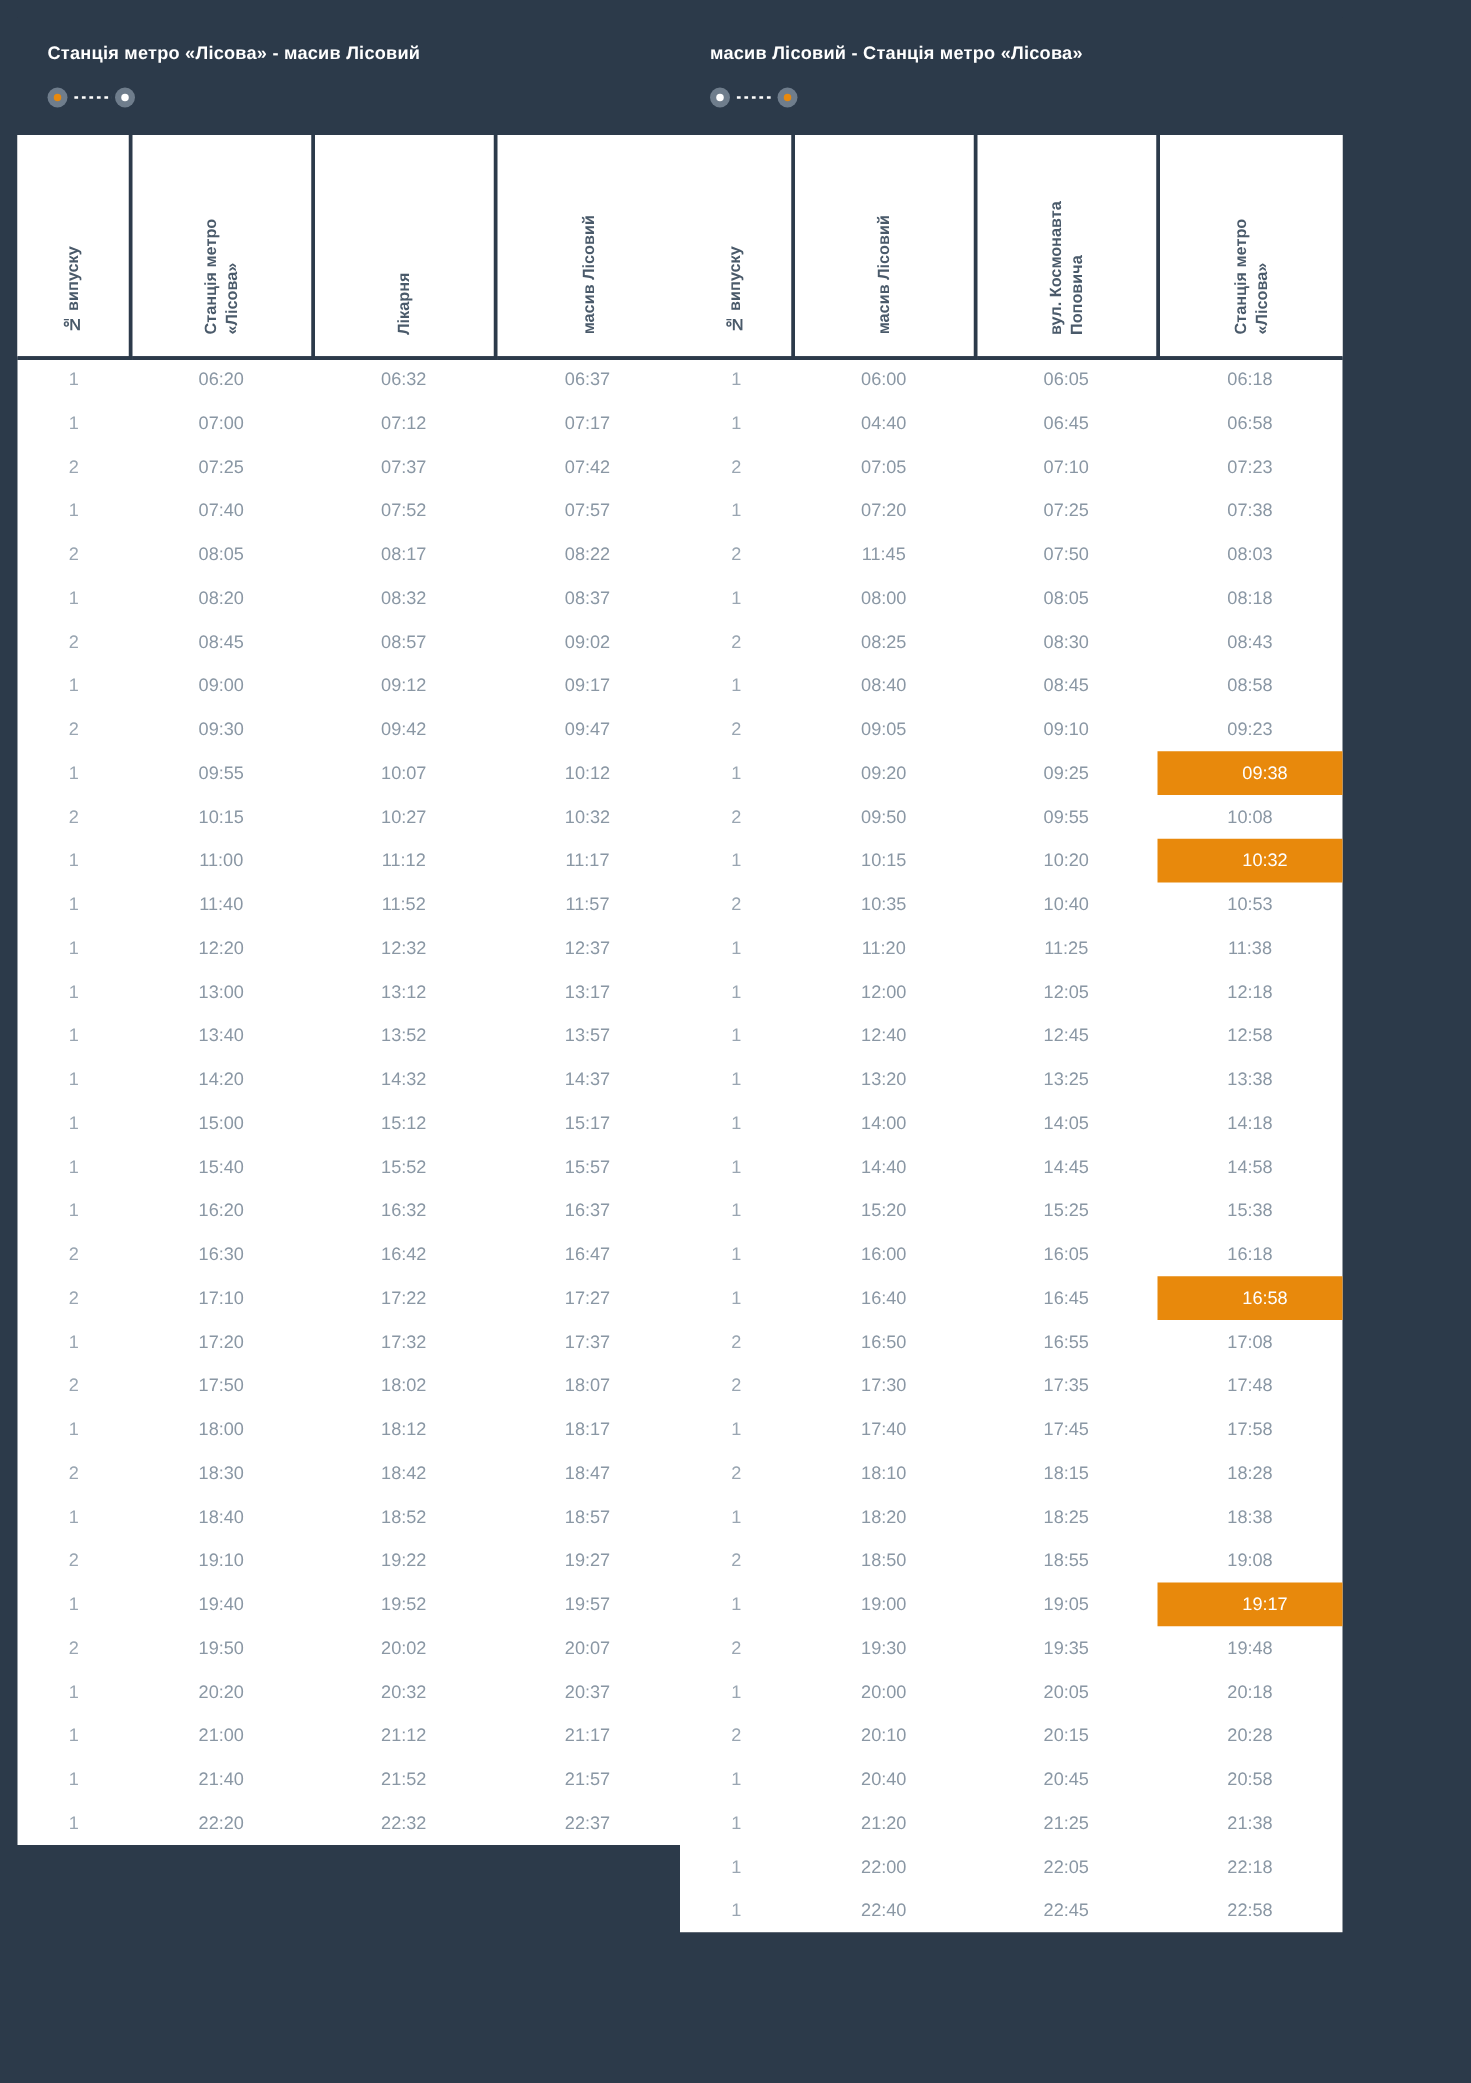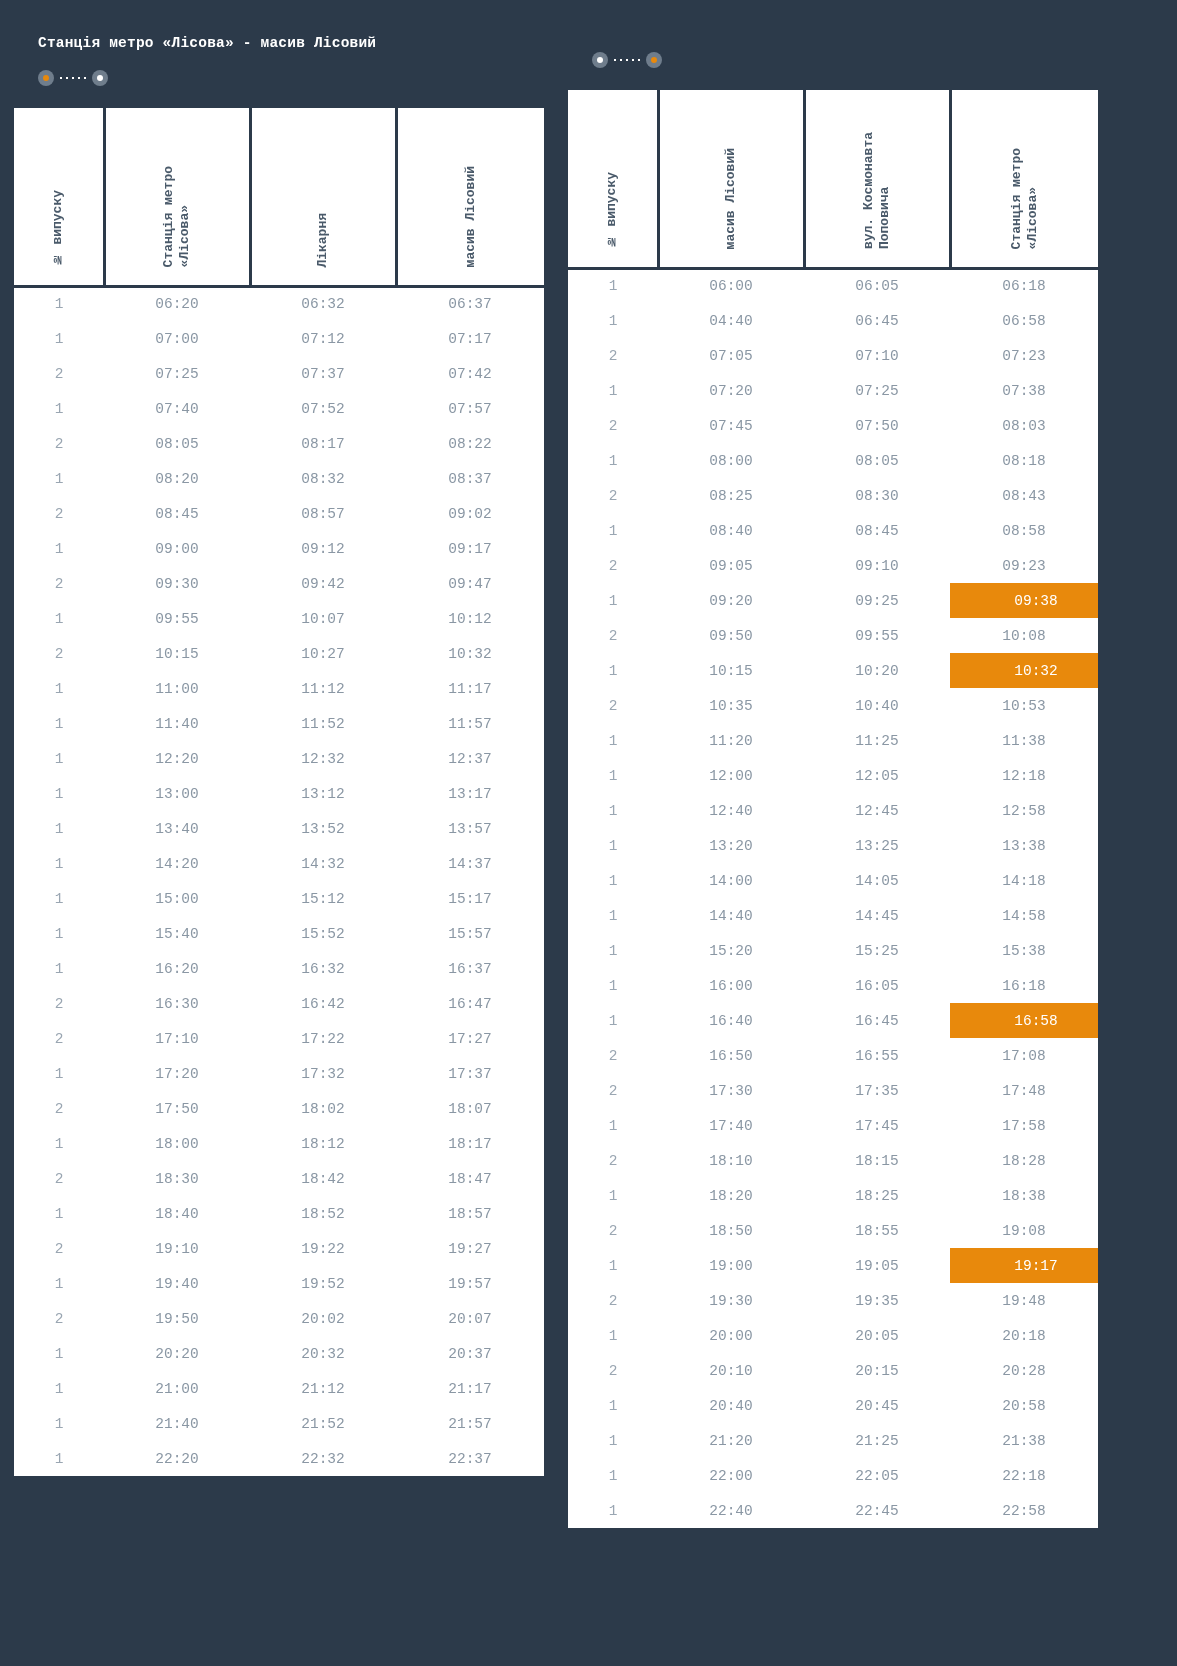--- a/index.html
+++ b/index.html
@@ -15,23 +15,21 @@
   html,body{
     width:1177px;
     background:var(--page-bg);
     font-family:"Liberation Sans","DejaVu Sans",sans-serif;
     -webkit-font-smoothing:antialiased;
   }
   body{padding:14px 14px 0 14px;}
 
   .board{
     display:flex;
-    gap:24px;
     align-items:flex-start;
-    font-family:Liberation Mono, monospace;
   }
   .panel{
     width:530px;
     flex:0 0 530px;
     background:var(--page-bg);
   }
 
   
   .panel-head{
     background:var(--head-bg);
@@ -353,20 +351,21 @@
               <td class="">22:32</td>
               <td class="">22:37</td>
             </tr>
           </tbody>
       </table>
     </div>
   </section>
 
   <section class="panel">
     <div class="panel-head">
+      <div class="panel-title">масив Лісовий - Станція метро «Лісова»</div>
       <div class="route-dots">
         <span class="dot">
             <i></i>
           </span>
         <span class="dashline"></span>
         <span class="dot end">
             <i></i>
           </span>
       </div>
     </div>
@@ -402,21 +401,21 @@
               <td class="">07:23</td>
             </tr>
             <tr>
               <td class="col-num ">1</td>
               <td class="">07:20</td>
               <td class="">07:25</td>
               <td class="">07:38</td>
             </tr>
             <tr>
               <td class="col-num ">2</td>
-              <td class="">07:45</td>
+              <td class="">11:45</td>
               <td class="">07:50</td>
               <td class="">08:03</td>
             </tr>
             <tr>
               <td class="col-num ">1</td>
               <td class="">08:00</td>
               <td class="">08:05</td>
               <td class="">08:18</td>
             </tr>
             <tr>

